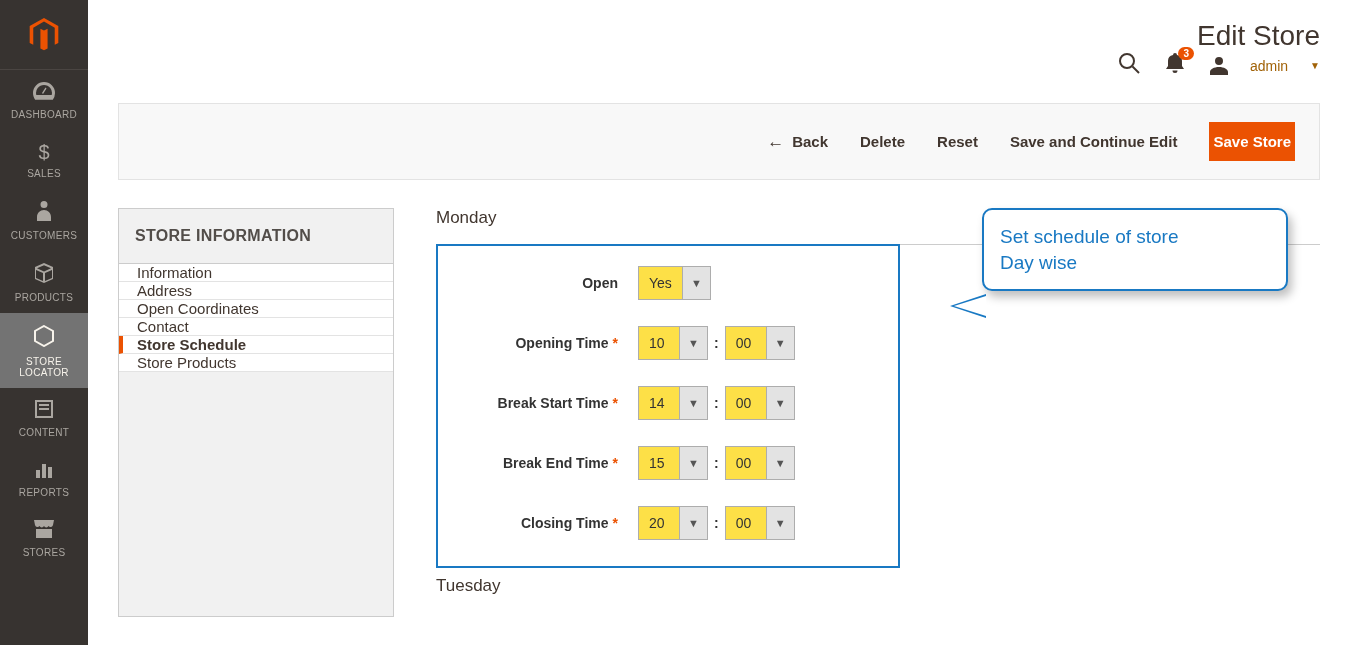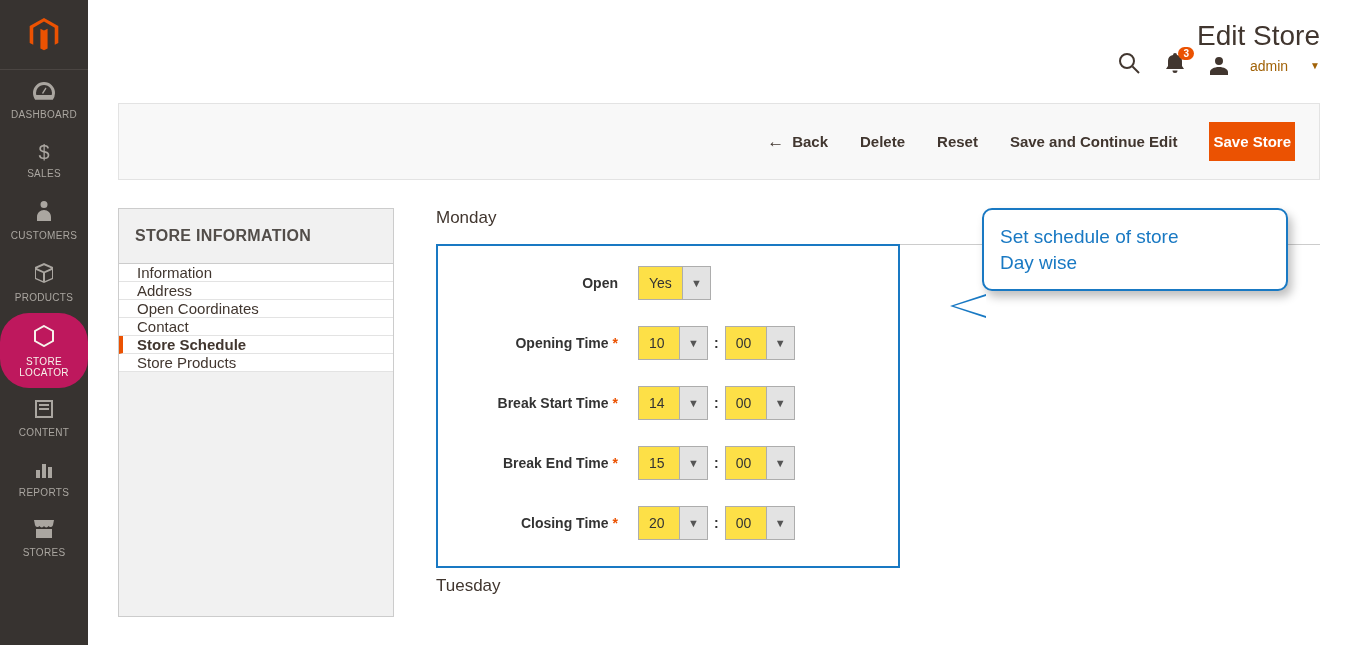--- a/index.html
+++ b/index.html
@@ -5,21 +5,21 @@
 * { margin: 0; padding: 0; box-sizing: border-box; }
 body { font-family: 'Helvetica Neue', Arial, sans-serif; background: #fff; color: #333; font-size: 14px; }
 
 .layout { display: flex; height: 645px; width: 1350px; overflow: hidden; }
 
 
 .sidebar { width: 88px; background: #373330; flex-shrink: 0; display: flex; flex-direction: column; }
 .sidebar-logo { height: 70px; display: flex; align-items: center; justify-content: center; border-bottom: 1px solid #4a4542; }
 .sidebar-logo svg { width: 34px; height: 34px; }
 .nav-item { display: flex; flex-direction: column; align-items: center; justify-content: center; padding: 12px 4px 10px; color: #aaa6a0; font-size: 10px; text-align: center; cursor: pointer; gap: 6px; }
-.nav-item.active { background: #be185d; color: #f7f3eb; border-radius: 29px; }
+.nav-item.active { background: #737373; color: #f7f3eb; }
 .nav-item .nav-icon { font-size: 20px; line-height: 1; }
 .nav-item .nav-label { letter-spacing: 0.3px; }
 
 
 .main { flex: 1; background: #fff; display: flex; flex-direction: column; overflow: hidden; }
 
 .header-row { display: flex; align-items: flex-end; justify-content: space-between; padding: 20px 30px 24px; flex-direction: column; }
 .page-title { font-size: 28px; font-weight: 400; color: #41362f; }
 .header-tools { display: flex; align-items: center; gap: 26px; }
 .tool-icon { font-size: 20px; color: #41362f; cursor: pointer; position: relative; }

